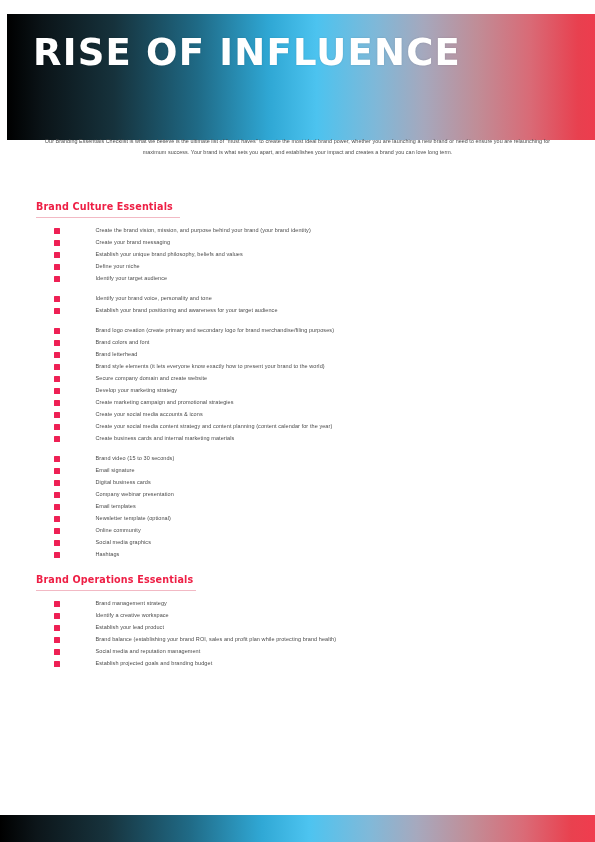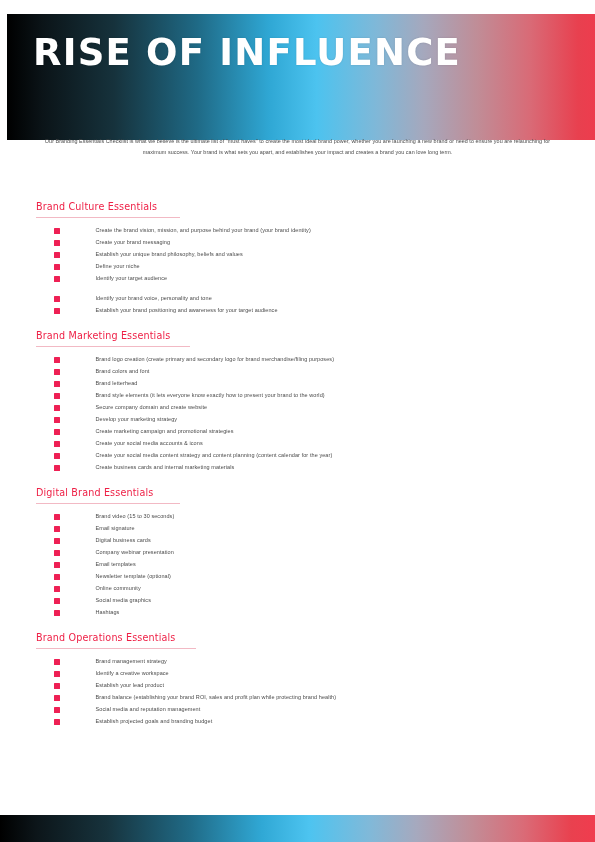--- a/index.html
+++ b/index.html
@@ -132,21 +132,21 @@
   .section { margin-bottom: 8px; }
 
   .section-head {
     margin-left: 36px;
     position: relative;
     padding-bottom: 3px;
   }
   .section-title {
     display: inline-block;
     font-size: 9.6px;
-    font-weight: normal;
+    font-weight: bold;
     color: #ee1f45;
     letter-spacing: 0.15px;
     font-family: "DejaVu Sans", sans-serif;
   }
   .section-rule {
     display: block;
     height: 1px;
     background: #f2b9c4;
     margin-top: 3px;
     margin-left: 0;
@@ -242,21 +242,20 @@
           <span class="checkbox" style="background: rgb(238, 32, 84);"></span>
           <span class="item-label">Identify your brand voice, personality and tone</span>
         </div>
         <div class="item">
           <span class="checkbox" style="background: rgb(238, 32, 84);"></span>
           <span class="item-label">Establish your brand positioning and awareness for your target audience</span>
         </div>
       </div>
     </div>
     <div class="section">
-      <div class="section-head"><span class="section-title">Brand Marketing Essentials</span><span class="section-rule" style="width: 154.4px;"></span></div>
       <div class="items">
         <div class="item">
           <span class="checkbox" style="background: rgb(238, 32, 84);"></span>
           <span class="item-label">Brand logo creation (create primary and secondary logo for brand merchandise/filing purposes)</span>
         </div>
         <div class="item">
           <span class="checkbox" style="background: rgb(238, 32, 84);"></span>
           <span class="item-label">Brand colors and font</span>
         </div>
         <div class="item">
@@ -287,21 +286,20 @@
           <span class="checkbox" style="background: rgb(238, 32, 84);"></span>
           <span class="item-label">Create your social media content strategy and content planning (content calendar for the year)</span>
         </div>
         <div class="item">
           <span class="checkbox" style="background: rgb(238, 32, 84);"></span>
           <span class="item-label">Create business cards and internal marketing materials</span>
         </div>
       </div>
     </div>
     <div class="section">
-      <div class="section-head"><span class="section-title">Digital Brand Essentials</span><span class="section-rule" style="width: 143.6px;"></span></div>
       <div class="items">
         <div class="item">
           <span class="checkbox" style="background: rgb(238, 32, 84);"></span>
           <span class="item-label">Brand video (15 to 30 seconds)</span>
         </div>
         <div class="item">
           <span class="checkbox" style="background: rgb(238, 32, 84);"></span>
           <span class="item-label">Email signature</span>
         </div>
         <div class="item">

